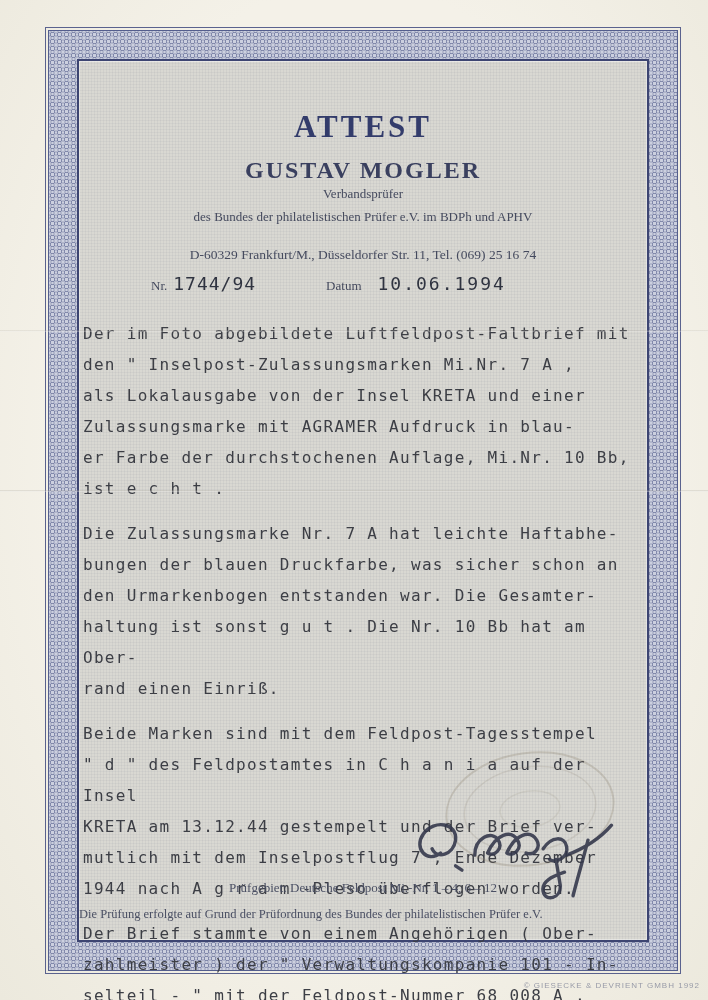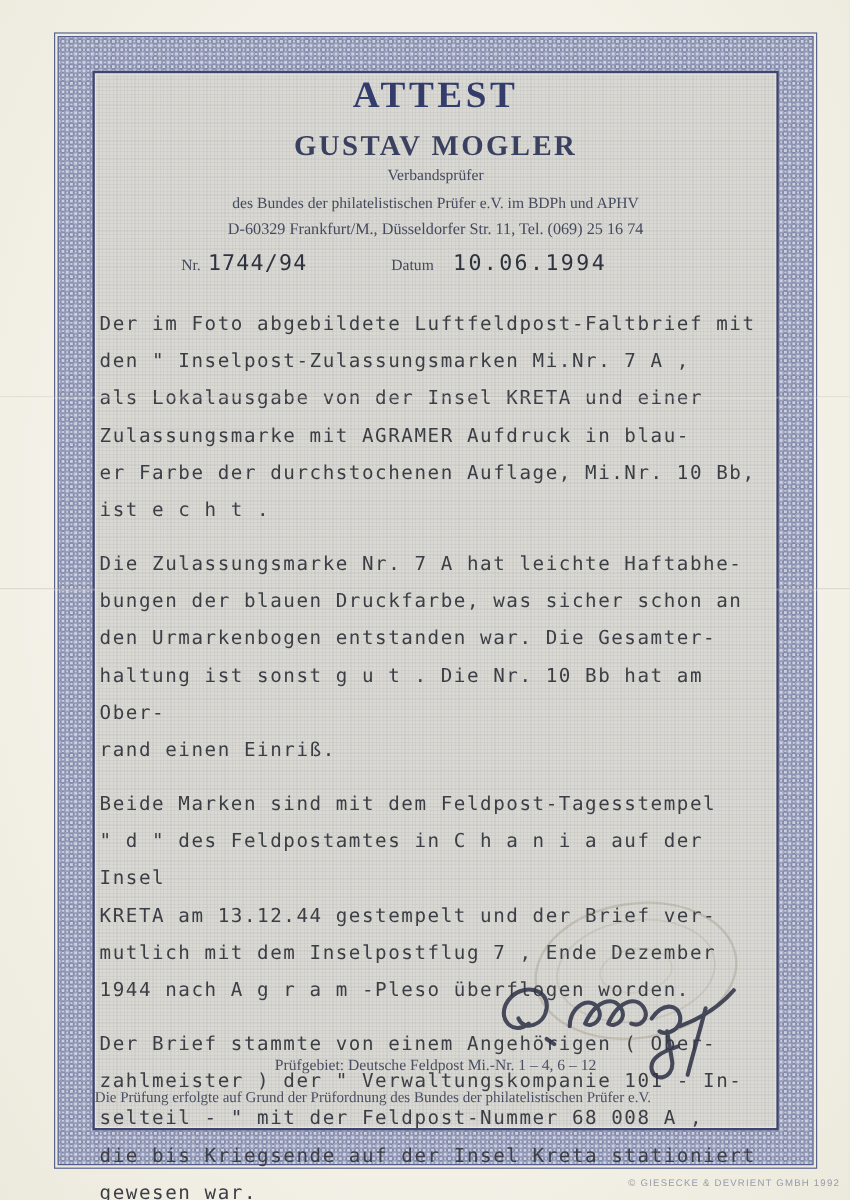--- a/index.html
+++ b/index.html
@@ -35,27 +35,27 @@
     border:2px solid #3d4572;
     background-color:#d9d8d2;
     background-image:
       repeating-linear-gradient(90deg, rgba(110,115,135,.08) 0 1px, transparent 1px 3px),
       repeating-linear-gradient(0deg, rgba(110,115,135,.07) 0 1px, transparent 1px 3px);
     box-shadow:inset 0 0 0 1px rgba(255,255,255,.45);
     text-align:center;
     color:#454a5e;
   }
   .title{
-    font-size:31px;font-weight:600;letter-spacing:3px;
+    margin-top:48px;font-size:31px;font-weight:600;letter-spacing:3px;
     color:#333c6b;
   }
   .examiner{margin-top:12px;font-size:24px;font-weight:600;letter-spacing:2px;color:#3a405f;}
   .role{margin-top:2px;font-size:13px;}
   .association{margin-top:7px;font-size:13px;}
-  .address{margin-top:6px;font-size:13.5px;}
+  .address{margin-top:22px;font-size:13.5px;}
   .nr-row{
     display:flex;align-items:baseline;text-align:center;
     margin-top:10px;padding-left:72px;font-size:13px;
   }
   .mono{
     font-family:"DejaVu Sans Mono", monospace;
     color:#2f3340;
   }
   .nr-value{font-size:18px;letter-spacing:1px;margin-left:6px;}
   .datum-label{margin-left:70px;}

